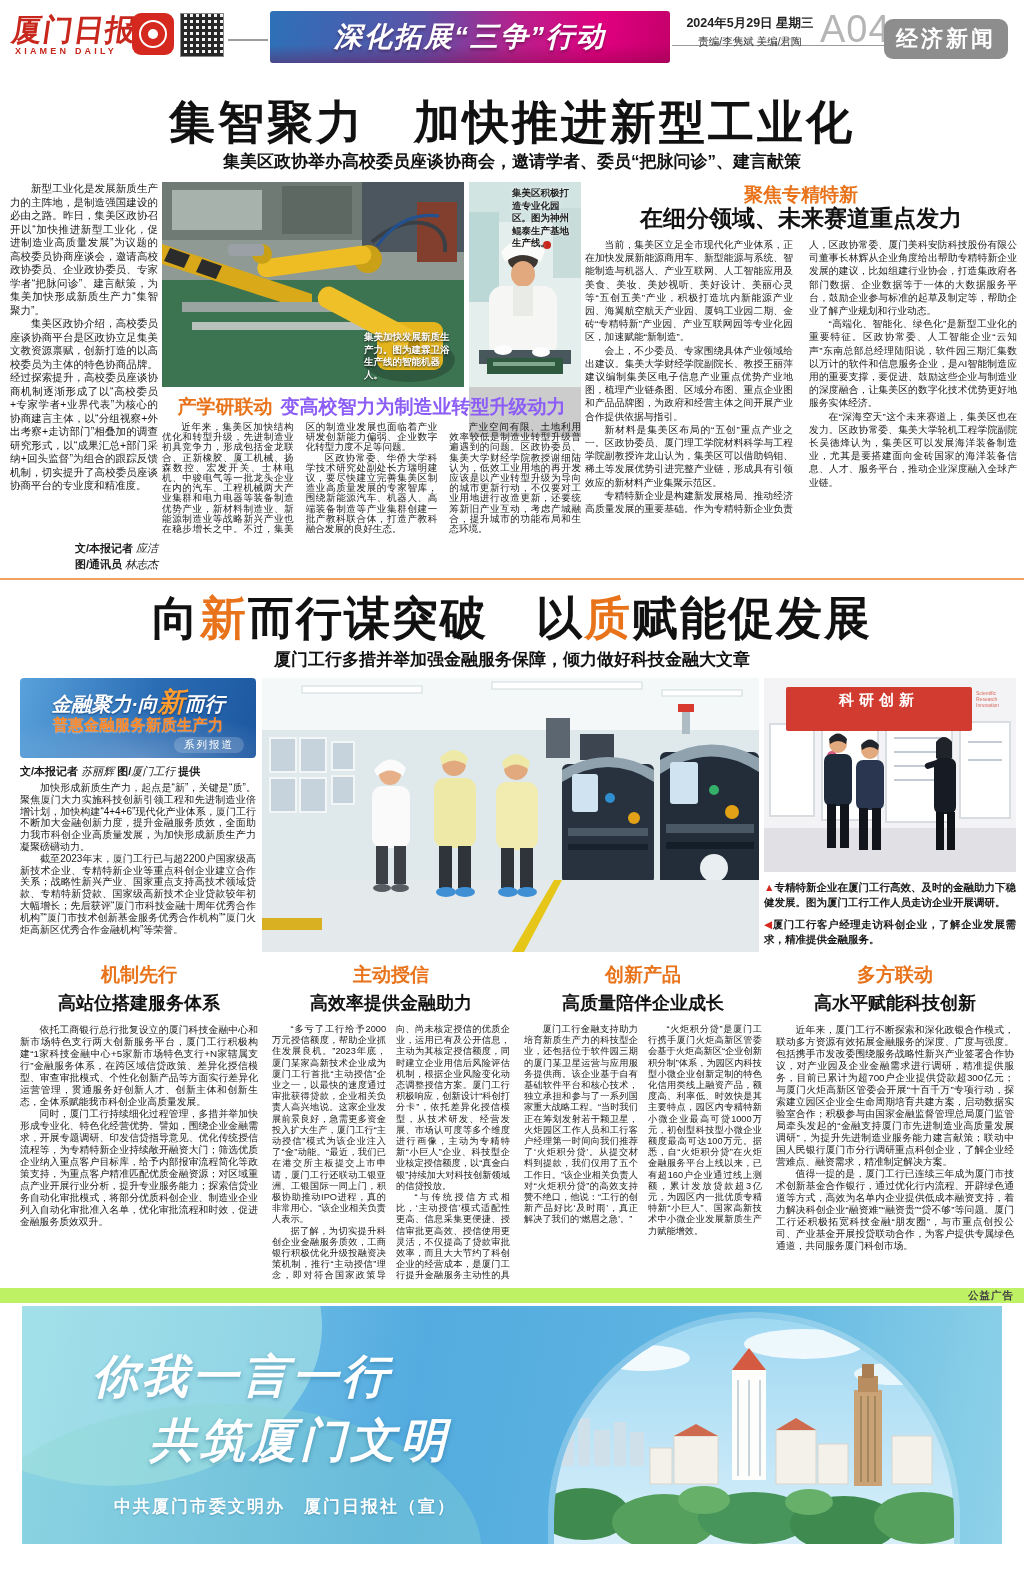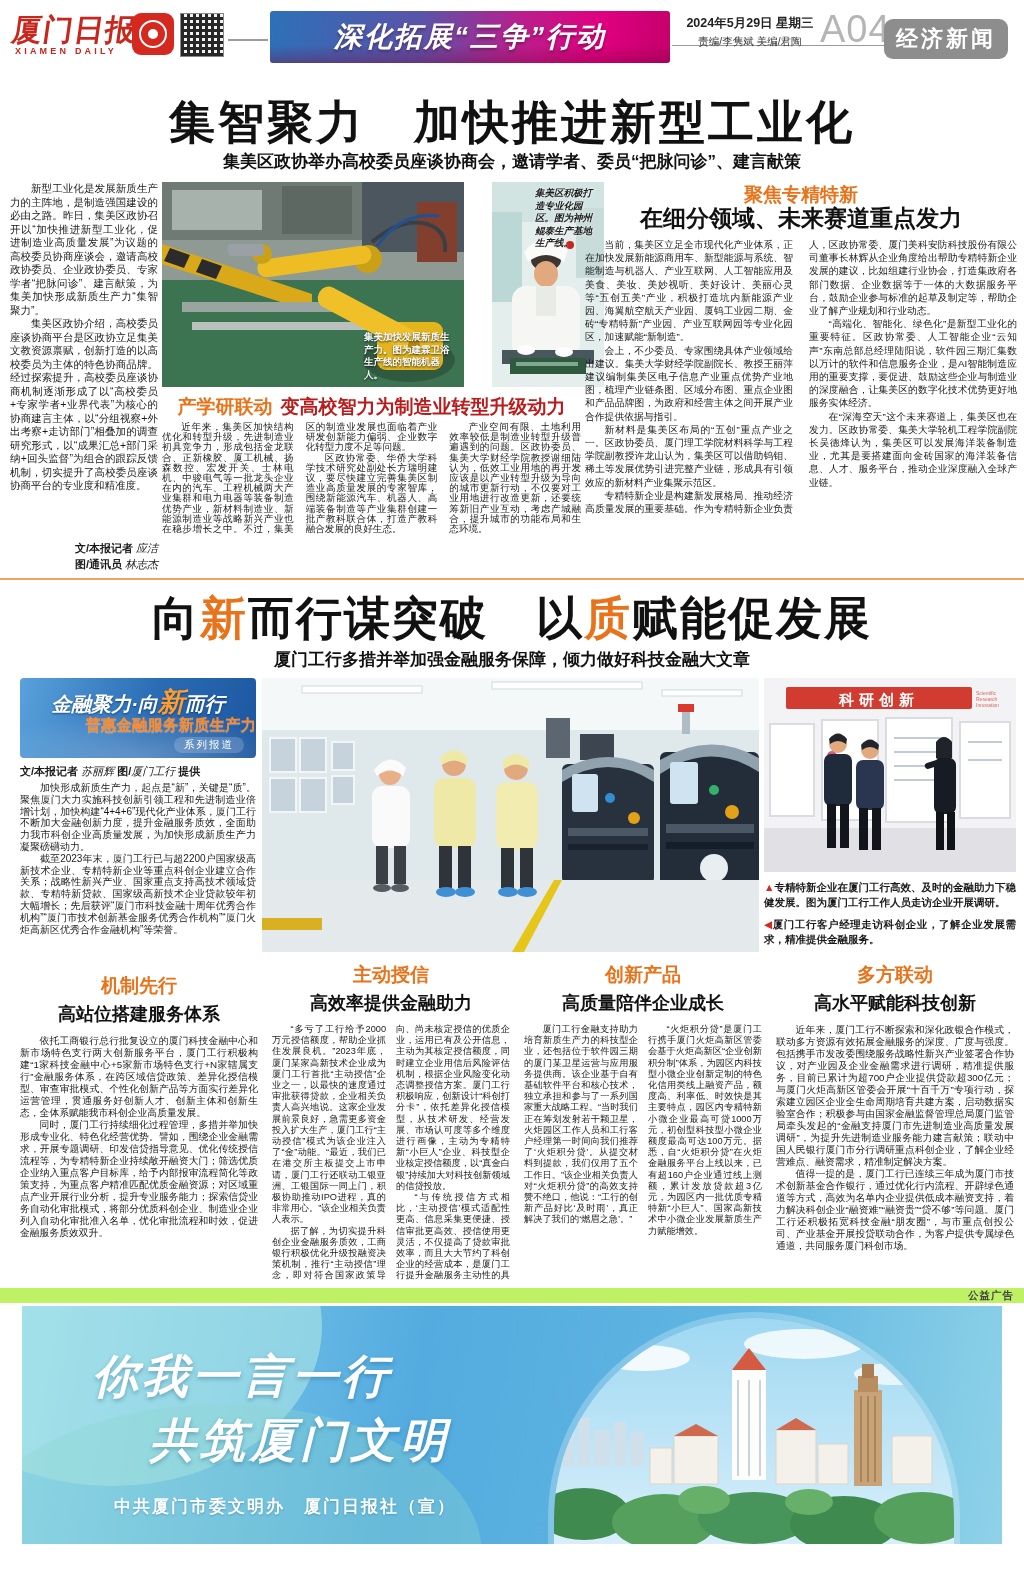--- a/index.html
+++ b/index.html
@@ -38,67 +38,67 @@
   
   .a1-headline{left:0;top:92px;width:100%;text-align:center;font-size:46px;font-weight:900;
                letter-spacing:3px;color:#111;}
   .a1-subhead{left:0;top:150px;width:100%;text-align:center;font-size:17px;font-weight:bold;color:#111;}
   .a1-intro{left:10px;top:182px;width:148px;height:352px;font-size:10.5px;line-height:13.5px;overflow:hidden;}
   .a1-byline{left:10px;top:540px;width:148px;text-align:right;font-size:11px;font-weight:bold;line-height:16px;}
   .byname{font-weight:normal;font-style:italic;font-family:"Liberation Serif","DejaVu Serif",serif;}
   .photo{overflow:hidden;background:#ccc;}
   .photo svg{display:block;}
   .photo-robot{left:162px;top:182px;width:302px;height:205px;}
-  .photo-worker{left:492px;top:182px;width:112px;height:205px;font-style:italic;}
+  .photo-worker{left:469px;top:182px;width:112px;height:255px;}
   .cap-robot{position:absolute;right:6px;bottom:6px;width:94px;color:#fff;font-size:9.5px;font-weight:bold;
              line-height:12.5px;text-shadow:0 1px 2px rgba(0,0,0,.8);text-indent:0;}
   .cap-worker{position:absolute;right:3px;top:5px;width:66px;color:#1d1d1d;font-size:9.5px;font-weight:bold;
              line-height:12.5px;text-shadow:0 0 3px rgba(255,255,255,.9);text-indent:0;}
   .a1s1-head{left:162px;top:394px;width:419px;text-align:center;white-space:nowrap;}
   .kicker{color:#e8731a;font-weight:bold;}
   .a1s1-head .kicker{font-size:19px;margin-right:8px;}
-  .a1s1-head .stitle{font-size:19px;font-weight:bold;color:#b91c1c;}
+  .a1s1-head .stitle{font-size:19px;font-weight:bold;color:#8b5cf6;}
   .a1s1-cols{left:162px;top:422px;width:419px;height:153px;column-count:3;column-gap:12px;
              font-size:9.6px;line-height:10.2px;overflow:hidden;}
   .a1s2-kicker{left:585px;top:182px;width:432px;text-align:center;font-size:19px;}
   .a1s2-title{left:585px;top:203px;width:432px;text-align:center;font-size:23px;font-weight:bold;color:#111;}
   .a1s2-cols{left:585px;top:238px;width:432px;height:336px;column-count:2;column-gap:16px;
              font-size:9.8px;line-height:13.2px;overflow:hidden;}
   .rule-orange{left:0;top:578px;width:1024px;height:2px;background:#f1a263;}
   
   .a2-headline{left:0;top:588px;width:100%;text-align:center;font-size:46px;font-weight:900;
                letter-spacing:2px;color:#111;}
   .hl{color:#e8731a;}
   .a2-subhead{left:0;top:648px;width:100%;text-align:center;font-size:17px;font-weight:bold;color:#111;}
   .promo{left:20px;top:678px;width:236px;height:80px;border-radius:4px;overflow:hidden;
          background:linear-gradient(105deg,#59a2dc 0%,#2a6cb4 55%,#1c57a0 100%);}
   .promo::before{content:"";position:absolute;left:-40px;top:34px;width:320px;height:90px;border-radius:50%;
          background:radial-gradient(ellipse at center,rgba(255,255,255,.25) 0%,rgba(255,255,255,0) 70%);}
   .promo-l1{position:absolute;left:0;top:6px;width:100%;text-align:center;color:#fff;
             font-size:20px;font-weight:bold;font-style:italic;text-shadow:0 1px 2px rgba(0,30,80,.6);text-indent:0;}
   .promo-l1 .hlb{color:#ff9d2e;font-size:27px;}
-  .promo-l2{position:absolute;left:0;top:37px;width:100%;text-align:right;color:#ff8a2a;
+  .promo-l2{position:absolute;left:0;top:37px;width:100%;text-align:center;color:#ff8a2a;
             font-size:15.5px;font-weight:bold;text-shadow:0 1px 1px rgba(255,255,255,.35);text-indent:0;}
   .promo-l3{position:absolute;right:12px;bottom:5px;color:#fff;font-size:10.5px;letter-spacing:2px;
             background:rgba(255,255,255,.18);border-radius:8px;padding:1px 10px;text-indent:0;}
   .a2-byline{left:20px;top:764px;width:236px;font-size:11px;font-weight:bold;}
   .a2-intro{left:20px;top:782px;width:236px;height:172px;font-size:10px;line-height:11.8px;overflow:hidden;}
   .photo-factory{left:262px;top:678px;width:497px;height:274px;}
   .photo-exhibit{left:764px;top:678px;width:252px;height:194px;}
-  .exhibit-banner{position:absolute;left:22px;top:9px;width:186px;height:22px;background:#d23c30;
+  .exhibit-banner{position:absolute;left:22px;top:9px;width:186px;height:44px;background:#d23c30;
             color:#fff;text-align:center;line-height:26px;font-size:15px;font-weight:bold;letter-spacing:5px;
             border-radius:2px;text-indent:0;}
   .exhibit-banner-en{position:absolute;left:212px;top:12px;width:38px;font-size:5px;color:#d86a5e;
             line-height:6px;text-indent:0;}
   .a2-captions{left:764px;top:880px;width:252px;}
   .a2-captions p{font-size:10.5px;font-weight:bold;line-height:14.5px;text-indent:0;margin-bottom:8px;
             text-align:justify;}
   .tri{color:#d5281e;}
   .sec{top:962px;width:238px;height:324px;overflow:hidden;}
-  .sec1{left:20px;margin-top:11px;} .sec2{left:272px;} .sec3{left:524px;} .sec4{left:776px;}
+  .sec1{left:20px;} .sec2{left:272px;} .sec3{left:524px;} .sec4{left:776px;}
   .sec-kicker{text-align:center;font-size:19px;font-weight:bold;color:#e8731a;}
   .sec-title{text-align:center;font-size:18px;font-weight:bold;color:#111;margin-top:3px;}
   .sec-body{margin-top:9px;font-size:9.8px;line-height:12px;text-align:justify;height:264px;overflow:hidden;}
   .cols2{column-count:2;column-gap:10px;font-size:9.2px;line-height:11.2px;}
   
   .ad-strip{left:0;top:1288px;width:1024px;height:15px;background:#bef264;}
   .ad-strip span{position:absolute;right:10px;top:1px;font-size:10.5px;font-weight:bold;color:#444;letter-spacing:1px;}
   .ad{left:22px;top:1306px;width:980px;height:238px;overflow:hidden;
       background:linear-gradient(100deg,#8ed4ee 0%,#53abdf 40%,#5fb6e2 70%,#8fd2e8 100%);}
   .ad::before{content:"";position:absolute;left:-120px;top:-140px;width:420px;height:320px;border-radius:50%;

